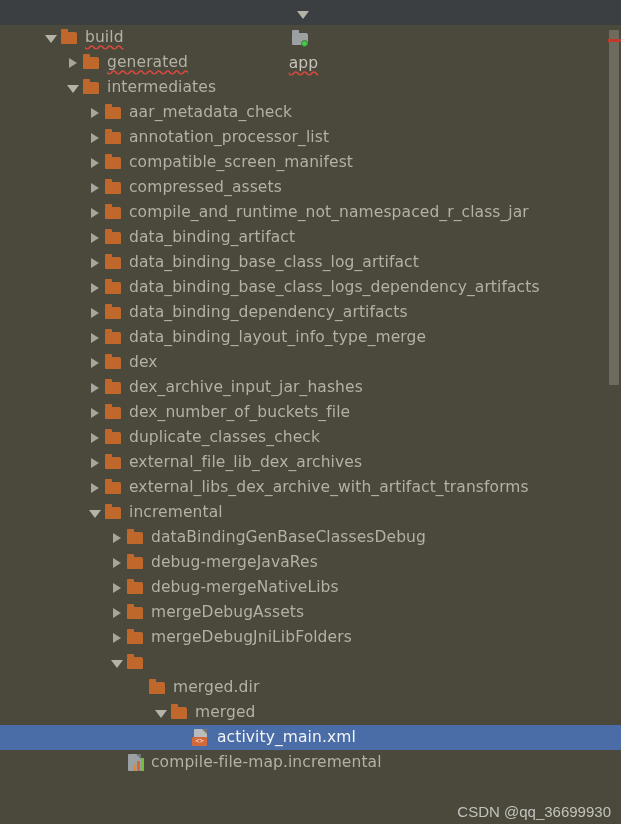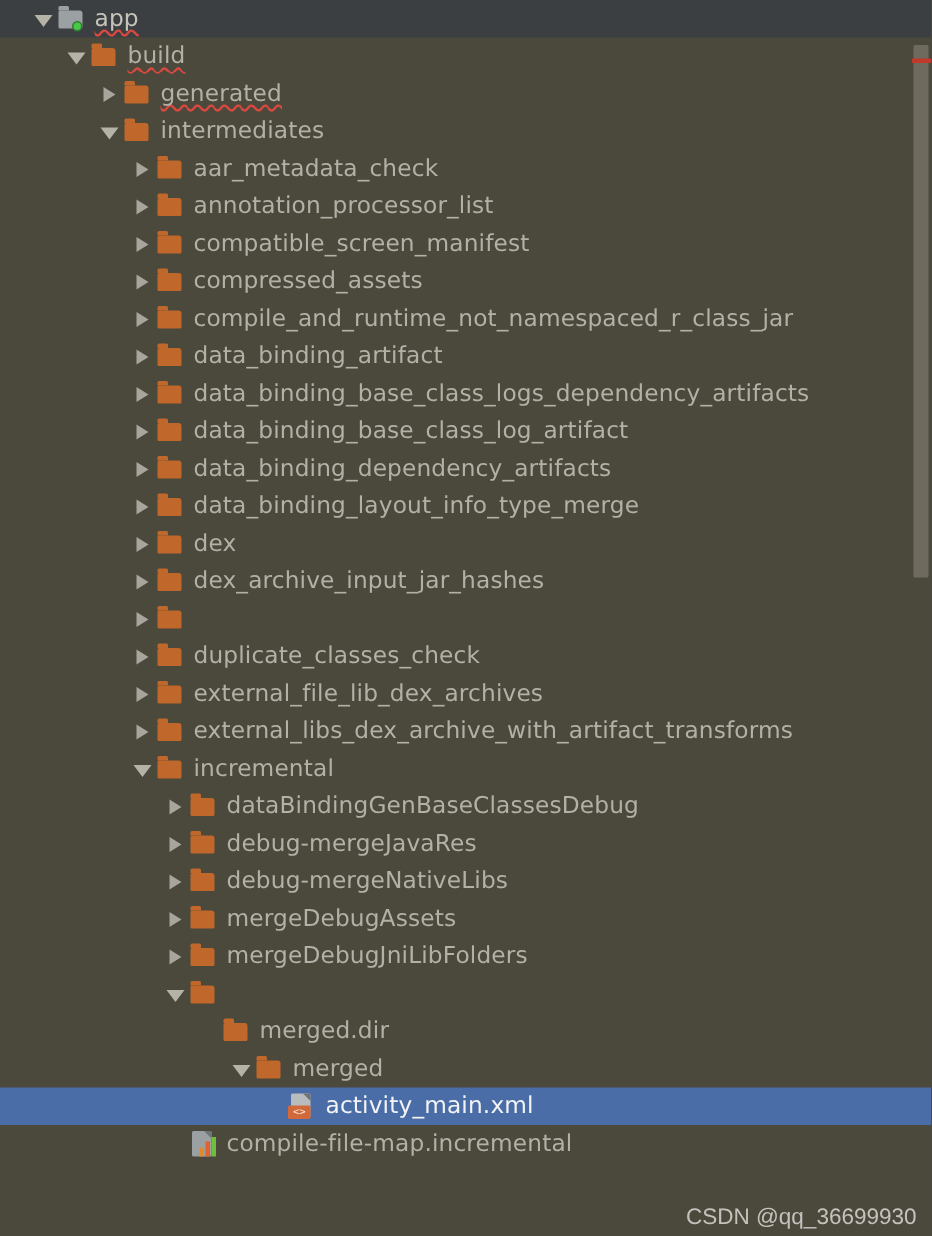--- a/index.html
+++ b/index.html
@@ -19,21 +19,21 @@
     overflow: hidden;
   }
   .tree-row {
     position: relative;
     height: 25px;
     display: flex;
     align-items: center;
     white-space: nowrap;
     padding-right: 14px;
   }
-  .tree-row.header-row { background: #3c3f41; }
+  .tree-row.header-row { background: #3c3f41; flex-direction: column; }
   .tree-row.selected { background: #4a6da7; }
 
   .indent { flex: 0 0 auto; height: 1px; }
 
   
   .twisty {
     flex: 0 0 auto;
     width: 16px; height: 25px;
     position: relative;
   }
@@ -296,40 +296,40 @@
         <span class="label">data_binding_artifact</span>
       </div>
       <div class="tree-row">
         <div class="indent" style="width: 88px;"></div>
         <div class="twisty collapsed">
           <span class="tri"></span>
         </div>
         <div class="icon">
           <span class="folder-shape"></span>
         </div>
+        <span class="label">data_binding_base_class_log_artifact</span>
+      </div>
+      <div class="tree-row">
+        <div class="indent" style="width: 88px;"></div>
+        <div class="twisty collapsed">
+          <span class="tri"></span>
+        </div>
+        <div class="icon">
+          <span class="folder-shape"></span>
+        </div>
         <span class="label">data_binding_base_class_logs_dependency_artifacts</span>
       </div>
       <div class="tree-row">
         <div class="indent" style="width: 88px;"></div>
         <div class="twisty collapsed">
           <span class="tri"></span>
         </div>
         <div class="icon">
           <span class="folder-shape"></span>
         </div>
-        <span class="label">data_binding_base_class_log_artifact</span>
-      </div>
-      <div class="tree-row">
-        <div class="indent" style="width: 88px;"></div>
-        <div class="twisty collapsed">
-          <span class="tri"></span>
-        </div>
-        <div class="icon">
-          <span class="folder-shape"></span>
-        </div>
         <span class="label">data_binding_dependency_artifacts</span>
       </div>
       <div class="tree-row">
         <div class="indent" style="width: 88px;"></div>
         <div class="twisty collapsed">
           <span class="tri"></span>
         </div>
         <div class="icon">
           <span class="folder-shape"></span>
         </div>
@@ -356,20 +356,21 @@
         <span class="label">dex_archive_input_jar_hashes</span>
       </div>
       <div class="tree-row">
         <div class="indent" style="width: 88px;"></div>
         <div class="twisty collapsed">
           <span class="tri"></span>
         </div>
         <div class="icon">
           <span class="folder-shape"></span>
         </div>
+        <span class="label">dex_number_of_buckets_file</span>
       </div>
       <div class="tree-row">
         <div class="indent" style="width: 88px;"></div>
         <div class="twisty collapsed">
           <span class="tri"></span>
         </div>
         <div class="icon">
           <span class="folder-shape"></span>
         </div>
         <span class="label">duplicate_classes_check</span>

